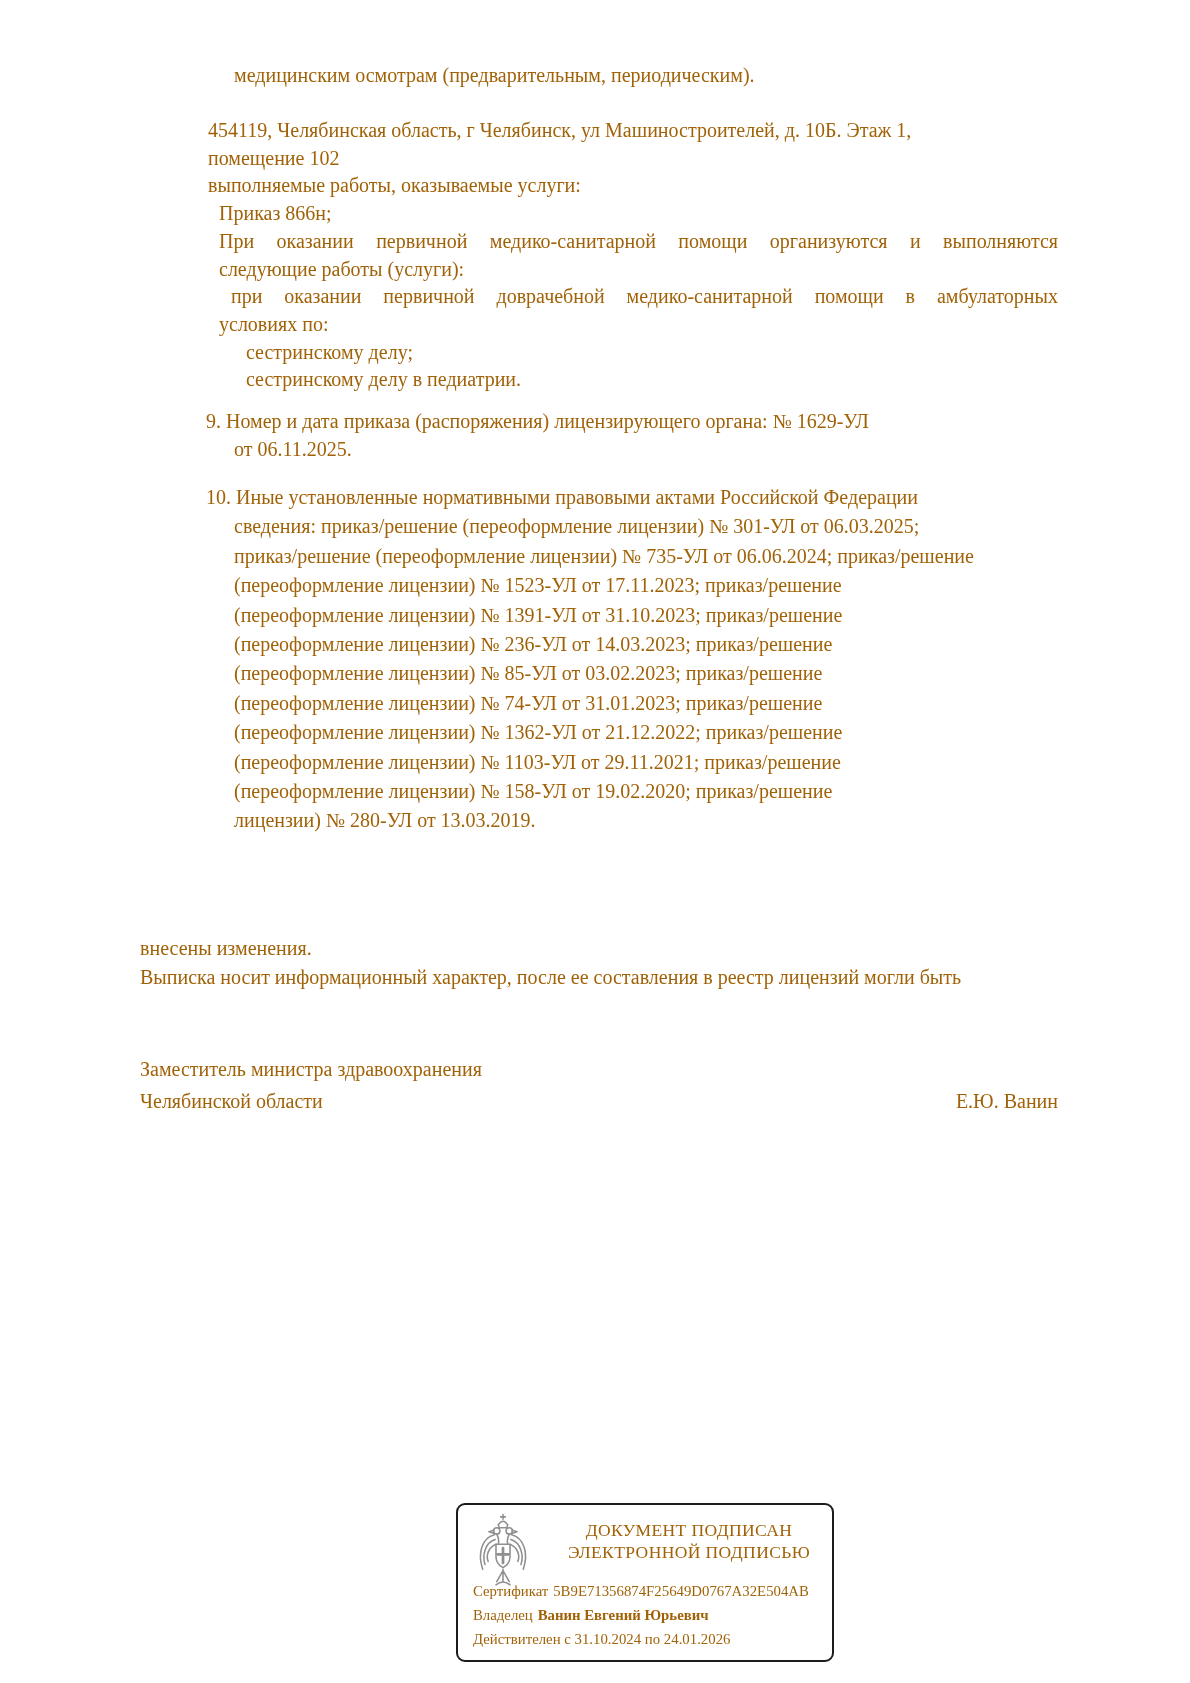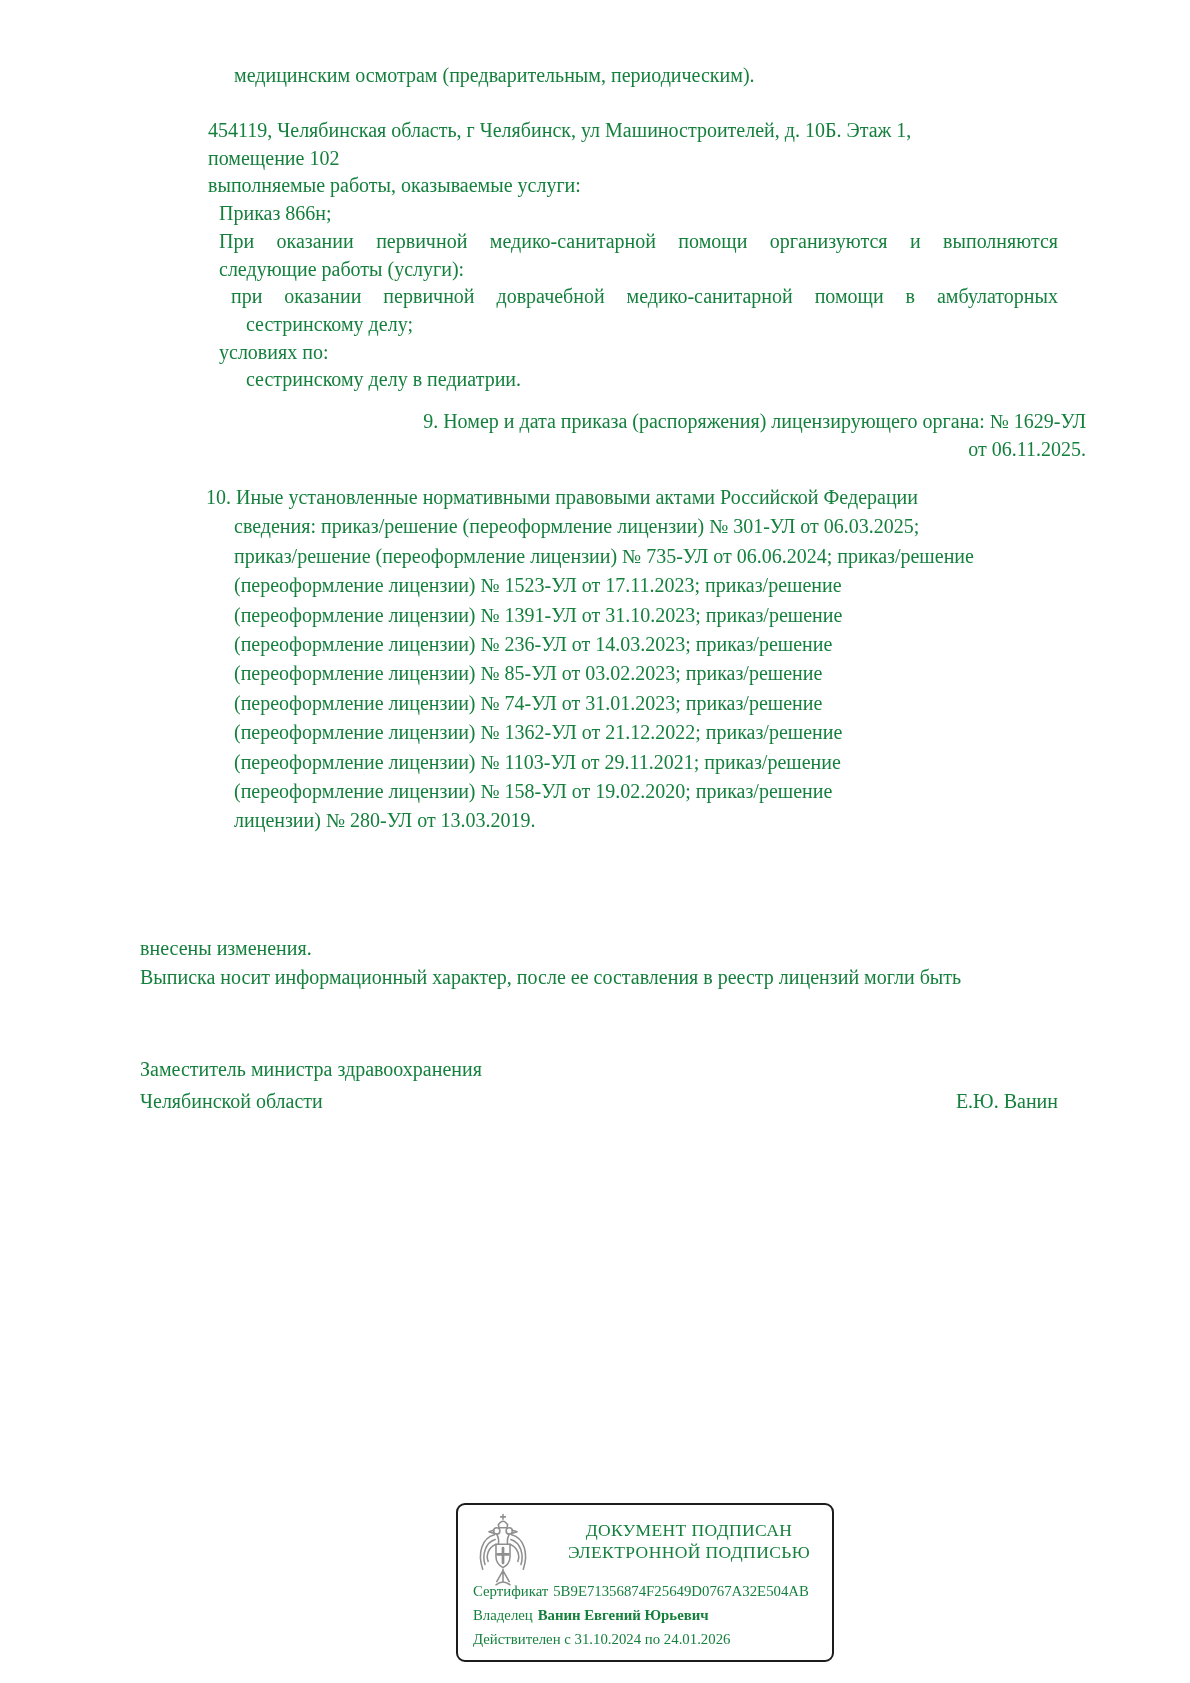--- a/index.html
+++ b/index.html
@@ -1,36 +1,36 @@
 <!DOCTYPE html>
 <html lang="ru"><head>
 <meta charset="utf-8">
 <style>
   html,body{margin:0;padding:0;background:#ffffff;}
   .page{
     position:relative;
     width:1190px;height:1683px;
     background:#ffffff;
-    color:#15803d;
+    color:#a16207;
     font-family:"Liberation Serif","DejaVu Serif",serif;
     font-size:20px;
     overflow:hidden;
   }
   .abs{position:absolute;}
   .line{white-space:nowrap;}
 
   .cont-line{left:234px;top:64px;}
 
   .main-block{left:208px;top:117px;line-height:27.7px;width:860px;}
   .in1{margin-left:11px;}
   .in3{margin-left:38px;}
   .just1{margin-left:11px;width:839px;text-align:justify;text-align-last:justify;white-space:normal;}
   .just2{margin-left:23px;width:827px;text-align:justify;text-align-last:justify;white-space:normal;}
 
-  .item9{left:216px;top:408px;line-height:27.7px;width:870px;text-align:right;}
+  .item9{left:206px;top:408px;line-height:27.7px;width:870px;}
   .item9 .hang{margin-left:28px;}
 
   .item10{left:206px;top:483px;line-height:29.4px;width:880px;}
   .item10 .i10-line{margin-left:28px;white-space:nowrap;}
 
   .disclaimer{left:140px;top:934px;line-height:29px;width:918px;}
 
   .signature{left:140px;top:1053px;line-height:32px;width:918px;}
   .sig-row2{display:flex;justify-content:space-between;gap:40px;}
 
@@ -57,22 +57,22 @@
   <div class="abs cont-line line">медицинским осмотрам (предварительным, периодическим).</div>
 
   <div class="abs main-block">
     <div class="line">454119, Челябинская область, г Челябинск, ул Машиностроителей, д. 10Б. Этаж 1,</div>
     <div class="line">помещение 102</div>
     <div class="line">выполняемые работы, оказываемые услуги:</div>
     <div class="line in1">Приказ 866н;</div>
     <div class="just1">При оказании первичной медико-санитарной помощи организуются и выполняются</div>
     <div class="line in1">следующие работы (услуги):</div>
     <div class="just2">при оказании первичной доврачебной медико-санитарной помощи в амбулаторных</div>
+    <div class="line in1">условиях по:</div>
     <div class="line in3">сестринскому делу;</div>
-    <div class="line in1">условиях по:</div>
     <div class="line in3">сестринскому делу в педиатрии.</div>
   </div>
 
   <div class="abs item9">
     <div class="line">9. Номер и дата приказа (распоряжения) лицензирующего органа: № 1629-УЛ</div>
     <div class="line hang">от 06.11.2025.</div>
   </div>
 
   <div class="abs item10">
     <div class="line">10. Иные установленные нормативными правовыми актами Российской Федерации</div>

